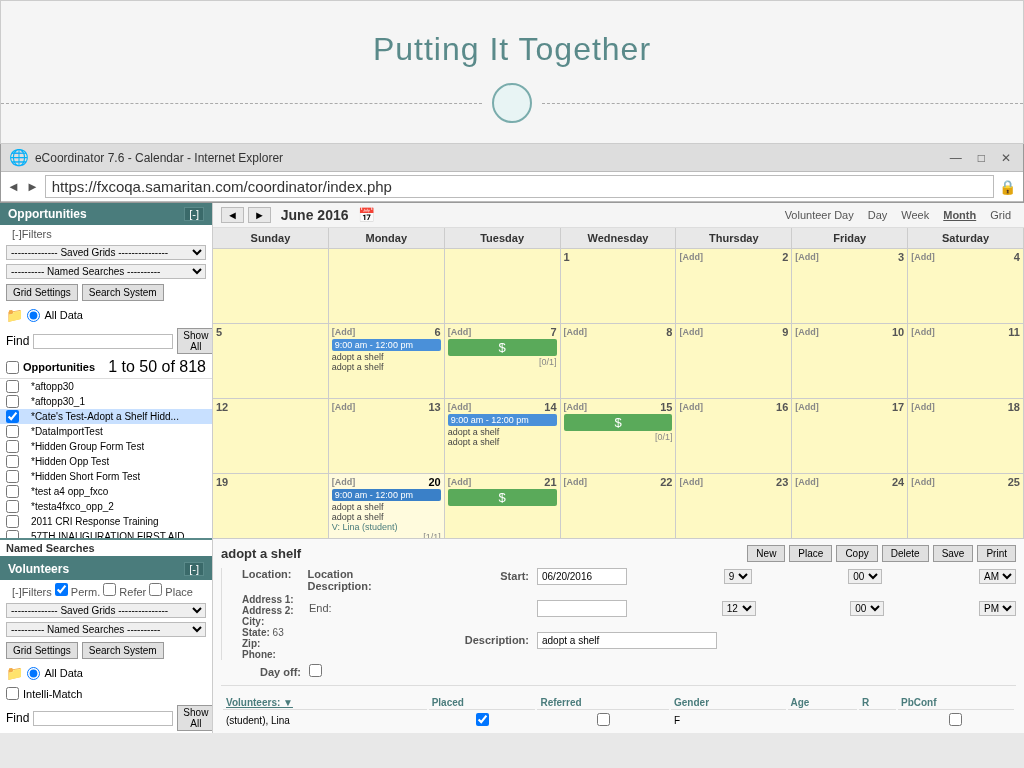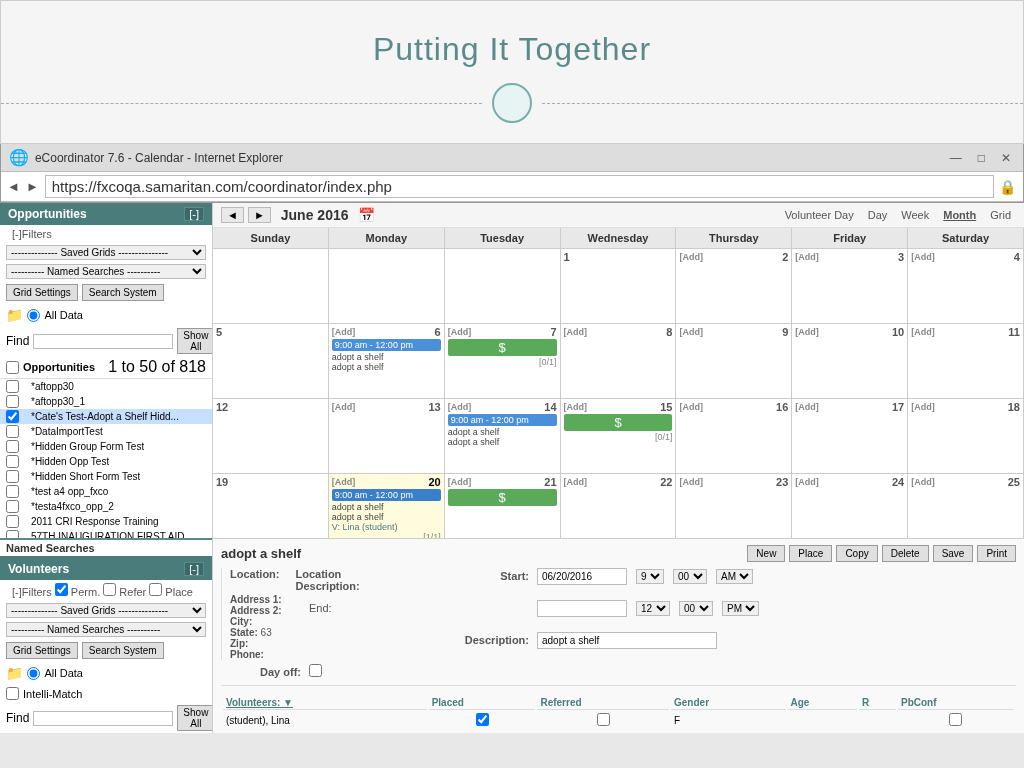--- a/index.html
+++ b/index.html
@@ -81,21 +81,21 @@
       padding: 2px 6px;
       font-size: 15px;
       color: #333;
     }
     .lock-icon { color: #aaa; font-size: 14px; }
 
     
     .main-layout {
       display: flex;
       height: 530px;
-      background: #ffffff;
+      background: #fef9c3;
     }
 
     
     .left-panel {
       width: 213px;
       min-width: 213px;
       background: #fff;
       border-right: 1px solid #ccc;
       display: flex;
       flex-direction: column;
@@ -371,21 +371,22 @@
     }
     .detail-input {
       border: 1px solid #bbb;
       padding: 2px 4px;
       font-size: 10px;
       width: 100%;
     }
     .time-row {
       display: flex;
       align-items: center;
-      gap: 9px;
+      gap: 15px;
+      justify-content: space-between;
     }
     .time-select { font-size: 10px; border: 1px solid #bbb; }
     .volunteers-table { margin-top: 4px; width: 100%; }
     .volunteers-table th {
       font-size: 10px;
       color: #4a7c7c;
       text-align: left;
       border-bottom: 1px solid #ddd;
       padding: 1px 3px;
       cursor: pointer;
@@ -797,21 +798,21 @@
 
         <div style="text-align:right; color:#555; font-weight:bold; padding-top:2px;">Start:</div>
         <div>
           <div class="time-row">
             <input class="detail-input" type="text" value="06/20/2016" style="width: 90px;">
             <select class="time-select"><option>9</option></select>
             <select class="time-select"><option>00</option></select>
             <select class="time-select"><option>AM</option></select>
           </div>
         </div>
-        <div style="grid-row: 1/4; padding-left:8px; border-left:1px solid #ddd;">
+        <div style="grid-row: 1/4; padding-left:20px; border-left:1px solid #ddd;">
           <div style="display:flex; gap:16px;">
             <div>
               <span style="font-weight:bold; color:#555;">Location:</span>
             </div>
             <div>
               <span style="font-weight:bold; color:#555;">Location Description:</span>
             </div>
           </div>
           <div style="font-size:10px; color:#555; margin-top:2px;">
             <div><span style="font-weight:bold;">Address 1:</span></div>

